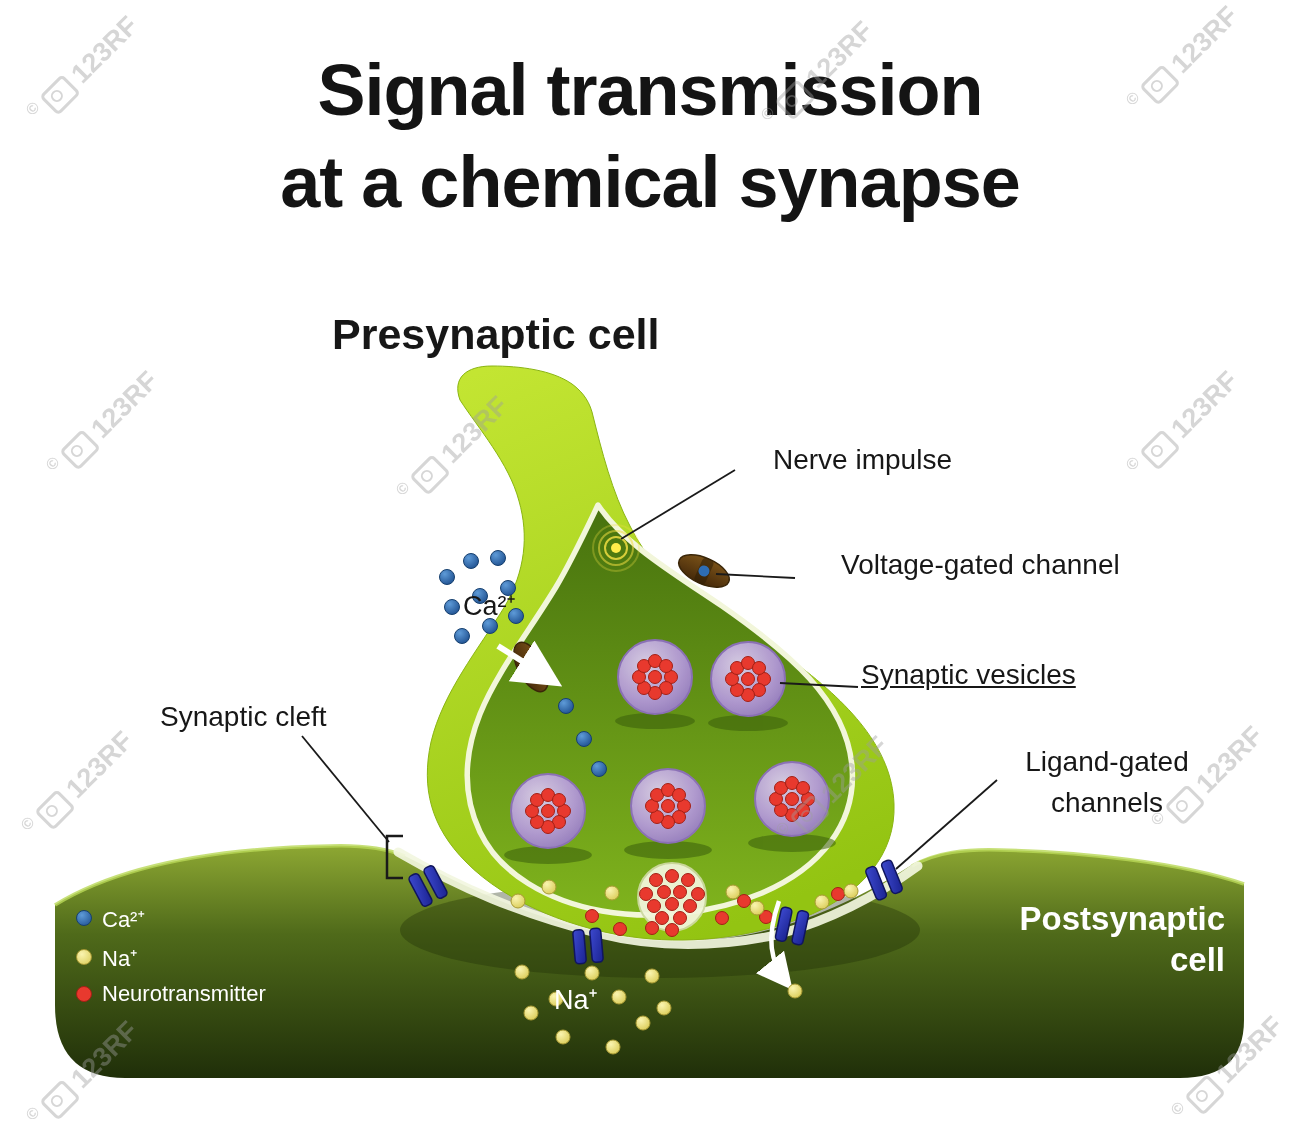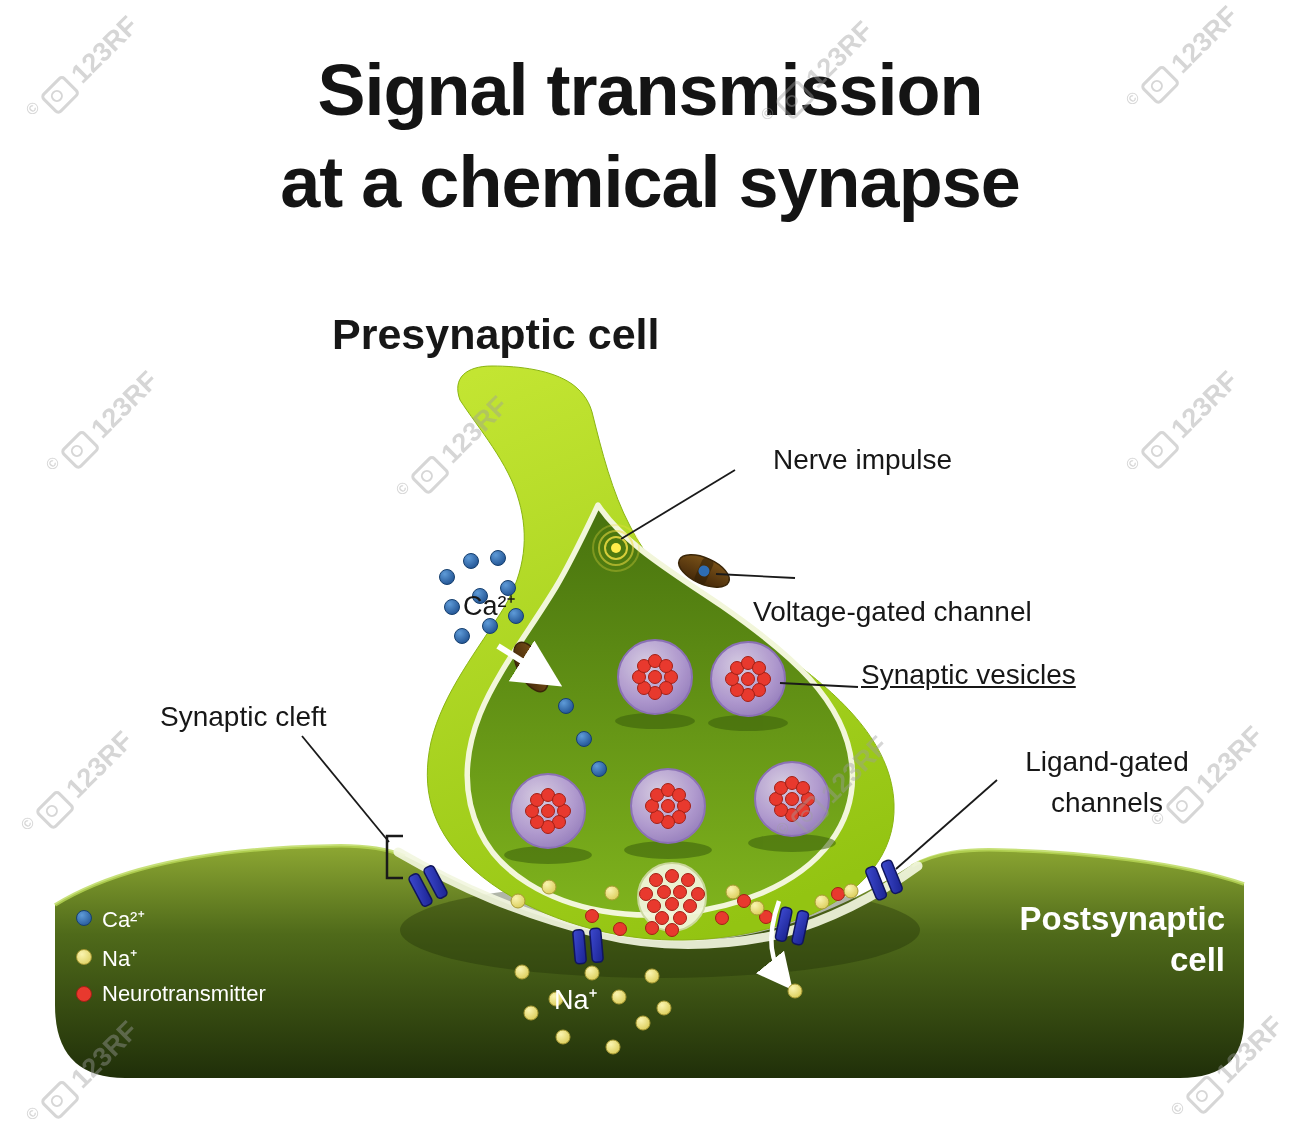--- a/index.html
+++ b/index.html
@@ -6,21 +6,21 @@
   .stage{position:relative;width:1300px;height:1135px;background:#ffffff;overflow:hidden;
          font-family:"Liberation Sans",sans-serif;}
   .stage svg{position:absolute;left:0;top:0;}
 
   .title{position:absolute;left:0;right:0;top:44px;text-align:center;
          font-size:72px;font-weight:bold;color:#141414;line-height:1.28;letter-spacing:-1px;}
 
   .lbl{position:absolute;color:#171717;font-size:28px;white-space:nowrap;}
   .lbl-presyn{left:332px;top:310px;font-size:43px;font-weight:bold;}
   .lbl-nerve{left:737px;top:444px;margin-left:36px;}
-  .lbl-voltage{left:753px;top:549px;margin-top:47px;}
+  .lbl-voltage{left:841px;top:549px;}
   .lbl-vesicles{left:861px;top:659px;text-decoration:underline;}
   .lbl-cleft{left:160px;top:701px;}
   .lbl-ligand{left:988px;top:742px;width:238px;text-align:center;line-height:1.45;white-space:normal;}
   .lbl-postsyn{left:960px;top:898px;width:265px;text-align:right;color:#ffffff;
                font-size:33px;font-weight:bold;line-height:1.25;white-space:normal;}
   .lbl-ca{left:463px;top:586px;font-size:27px;}
   .lbl-na{left:554px;top:980px;font-size:27px;color:#ffffff;}
 
   .legend{position:absolute;left:76px;top:903px;}
   .legend-row{display:flex;align-items:center;gap:10px;margin-bottom:9px;}

